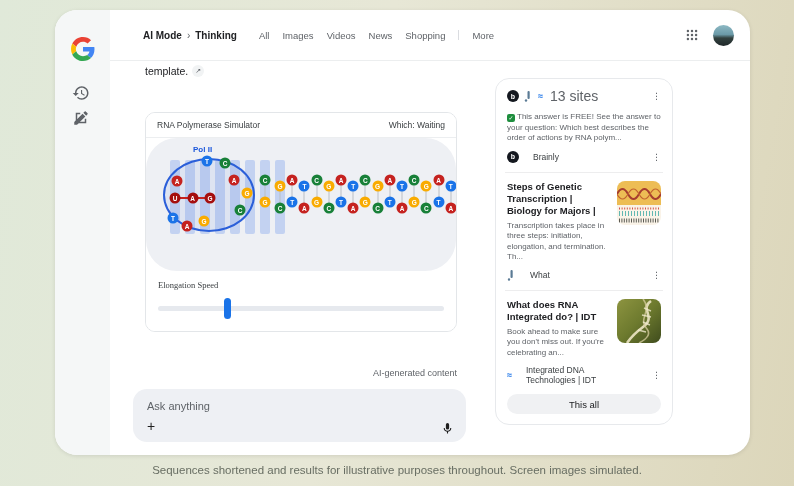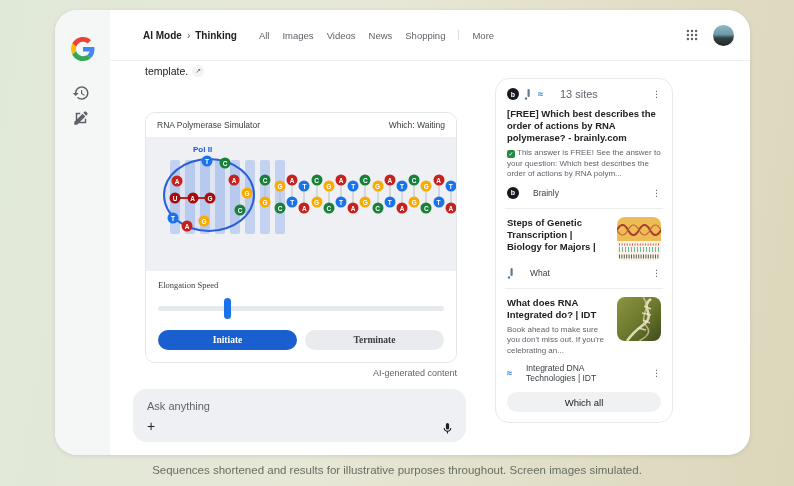--- a/index.html
+++ b/index.html
@@ -30,21 +30,21 @@
   .hdiv { position:absolute; left:55px; right:0; top:50px; height:1px; background:#eceeef; }
 
   .answer-frag { position:absolute; left:90px; top:55px; font-size:10.5px; color:#202124; display:flex; align-items:center; gap:4px; }
   .cite-chip { width:12px; height:12px; border-radius:50%; background:#f1f3f4; color:#5f6368;
     font-size:7px; display:flex; align-items:center; justify-content:center; cursor:pointer; }
   .answer-par { position:absolute; left:90px; top:73px; width:334px; font-size:10.5px; line-height:14px; color:#202124; }
 
   .sim-card { position:absolute; left:90px; top:102px; width:312px; border:1px solid #e3e6e9; border-radius:10px; overflow:hidden; background:#fff; }
   .sim-head { height:25px; display:flex; align-items:center; justify-content:space-between; padding:0 11px;
     font-size:8.5px; color:#3c4043; border-bottom:1px solid #eceef0; background:#fff; }
-  .viz { position:relative; width:100%; height:133px; background:#eef0f4; overflow:hidden; }
+  .viz { position:relative; width:100%; height:133px; background:#eef0f4; overflow:hidden;border-radius:31px; }
   .bar { position:absolute; top:22px; width:10px; height:74px; background:#c3d2f1; border-radius:2px; }
   .bubble { position:absolute; left:17px; top:20px; width:92px; height:74px; border:2px solid #2b5fd9;
     border-radius:50%; background:rgba(87,123,214,.10); }
   .pol-label { position:absolute; left:47px; top:7px; font-size:8px; font-weight:bold; color:#1a56db; }
   .nt { position:absolute; width:11px; height:11px; border-radius:50%; color:#fff; font-size:6.5px; font-weight:bold;
     display:flex; align-items:center; justify-content:center; transform:translate(-50%,-50%); }
   .pair-link { position:absolute; width:1px; background:#b9bdc4; transform:translateX(-50%); }
   .mrna-link { position:absolute; height:2px; background:#c5221f; transform:translateY(-50%); }
 
   .sim-controls { padding:9px 12px 12px; background:#fff;font-family:Liberation Serif, serif; }
@@ -60,21 +60,21 @@
 
   .ai-note { position:absolute; left:90px; top:358px; width:312px; text-align:right; font-size:9px; color:#5f6368; }
 
   .sources { position:absolute; left:440px; top:68px; width:178px; background:#fff;
     border:1px solid #e7e9ec; border-radius:14px; padding:9px 11px 10px; }
   .src-head { display:flex; align-items:center; gap:5px; }
   .site-dot { width:12px; height:12px; border-radius:50%; background:#14181f; color:#fff; font-size:7px; font-weight:bold;
     display:flex; align-items:center; justify-content:center; }
   .lumen-ic { width:9px; height:11px; }
   .wave-ic { color:#1a73e8; font-size:9px; font-weight:bold; line-height:9px; }
-  .sites-count { font-size:11px; color:#5f6368; margin-left:12px; }
+  .sites-count { font-size:14px; color:#5f6368; margin-left:2px; }
   .spacer { flex:1; }
   .kebab { color:#5f6368; font-size:9px; cursor:pointer; line-height:10px; }
   .src-item { margin-top:8px; }
   .src-title { font-size:9.5px; font-weight:bold; line-height:12px; color:#202124; cursor:pointer; }
   .src-snippet { font-size:8px; line-height:10.5px; color:#5f6368; margin-top:4px; }
   .check-ic { display:inline-flex; width:8px; height:8px; border-radius:2px; background:#1e8e3e; color:#fff;
     font-size:6px; align-items:center; justify-content:center; margin-right:2px; vertical-align:-1px; }
   .src-row { display:flex; gap:10px; }
   .src-row .txt { flex:1; min-width:0; }
   .thumb { width:44px; height:44px; border-radius:8px; overflow:hidden; flex:none; cursor:pointer; }
@@ -237,59 +237,55 @@
         <div class="pair-link" style="left: 304.8px; top: 48px; height: 22px;"></div>
         <div class="nt" style="left: 304.8px; top: 48px; background: rgb(26, 115, 232);">T</div>
         <div class="nt" style="left: 304.8px; top: 70px; background: rgb(197, 34, 31);">A</div>
       </div>
     <div class="sim-controls">
       <div class="slider-label">Elongation Speed</div>
       <div class="slider">
         <div class="slider-track"></div>
         <div class="slider-thumb" id="sliderThumb" style="left: calc(23%);"></div>
       </div>
-      <div class="btn-row">
-        <button class="btn primary">Initiate</button>
-        <button class="btn secondary">Terminate</button>
-      </div>
     </div>
   </div>
 
   <div class="ai-note">AI-generated content</div>
 
   <div class="sources">
     <div class="src-head">
       <span class="site-dot">b</span>
       <svg class="lumen-ic" viewBox="0 0 9 11">
           <rect x="3.5" y="0" width="2.2" height="8" rx="1" fill="#5b7b95"></rect>
           <circle cx="2" cy="9.5" r="1.2" fill="#5b7b95"></circle>
         </svg>
       <span class="wave-ic">≈</span>
       <span class="sites-count">13 sites</span>
       <span class="spacer"></span>
       <span class="kebab">⋮</span>
     </div>
 
     <div class="src-item">
-      <div class="src-title">[FREE] Which best describes the order of actions by RNA polymerase? - brainly.com</div>
       <div class="src-snippet"><span class="check-ic">✓</span><span>This answer is FREE! See the answer to your question: Which best describes the order of actions by RNA polym...</span></div>
       <div class="src-meta">
         <span class="site-dot">b</span>
         <span>Brainly</span>
         <span class="spacer"></span>
         <span class="kebab">⋮</span>
       </div>
     </div>
 
     <div class="item-div"></div>
 
     <div class="src-item">
       <div class="src-row">
         <div class="txt">
           <div class="src-title">Steps of Genetic Transcription | Biology for Majors |</div>
+          <div class="src-snippet">Transcription takes place in three steps: initiation, elongation, and termination. Th...</div>
         </div>
         <div class="thumb">
           <svg width="44" height="44">
             <rect width="44" height="24" fill="#edbd55"></rect>
             <path d="M0 13 q5.5 -10 11 0 t11 0 t11 0 t11 0" stroke="#a63d2f" fill="none" stroke-width="2"></path>
             <path d="M0 13 q5.5 10 11 0 t11 0 t11 0 t11 0" stroke="#c2632f" fill="none" stroke-width="1.2"></path>
             <rect y="24" width="44" height="20" fill="#faf3e8"></rect>
             <path d="M2 27.5 h40" stroke="#d2554a" stroke-width="2" stroke-dasharray="1 1.6"></path>
             <path d="M2 32.5 h40" stroke="#63b8b2" stroke-width="5" stroke-dasharray="1 2"></path>
             <path d="M2 39.5 h40" stroke="#5a5a52" stroke-width="4" stroke-dasharray="1 1.4"></path>
@@ -332,21 +328,21 @@
         </div>
       </div>
       <div class="src-meta">
         <span class="wave-ic">≈</span>
         <span>Integrated DNA Technologies | IDT</span>
         <span class="spacer"></span>
         <span class="kebab">⋮</span>
       </div>
     </div>
 
-    <button class="show-all">Which all</button>
+    <button class="show-all">This all</button>
   </div>
 
   <div class="composer">
     <div class="ph">Ask anything</div>
     <div class="plus">+</div>
     <svg class="mic" viewBox="0 0 24 24">
       <path fill="#1f1f1f" d="M12 14a3 3 0 0 0 3-3V5a3 3 0 0 0-6 0v6a3 3 0 0 0 3 3zm5-3a5 5 0 0 1-10 0H5a7 7 0 0 0 6 6.92V21h2v-3.08A7 7 0 0 0 19 11h-2z"></path>
     </svg>
   </div>
 </div>

